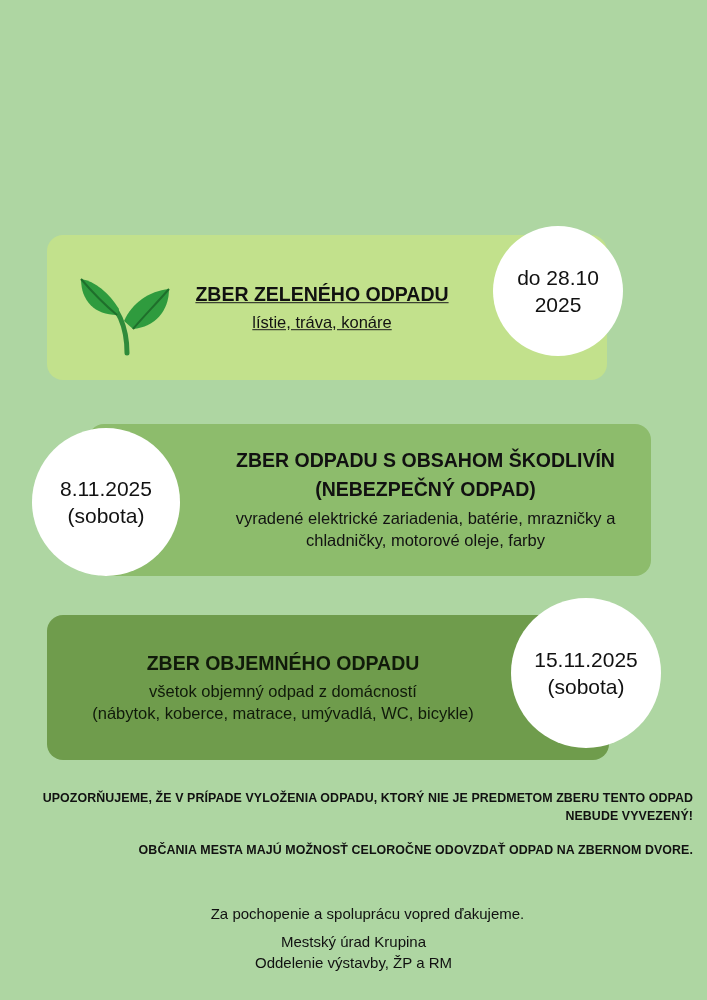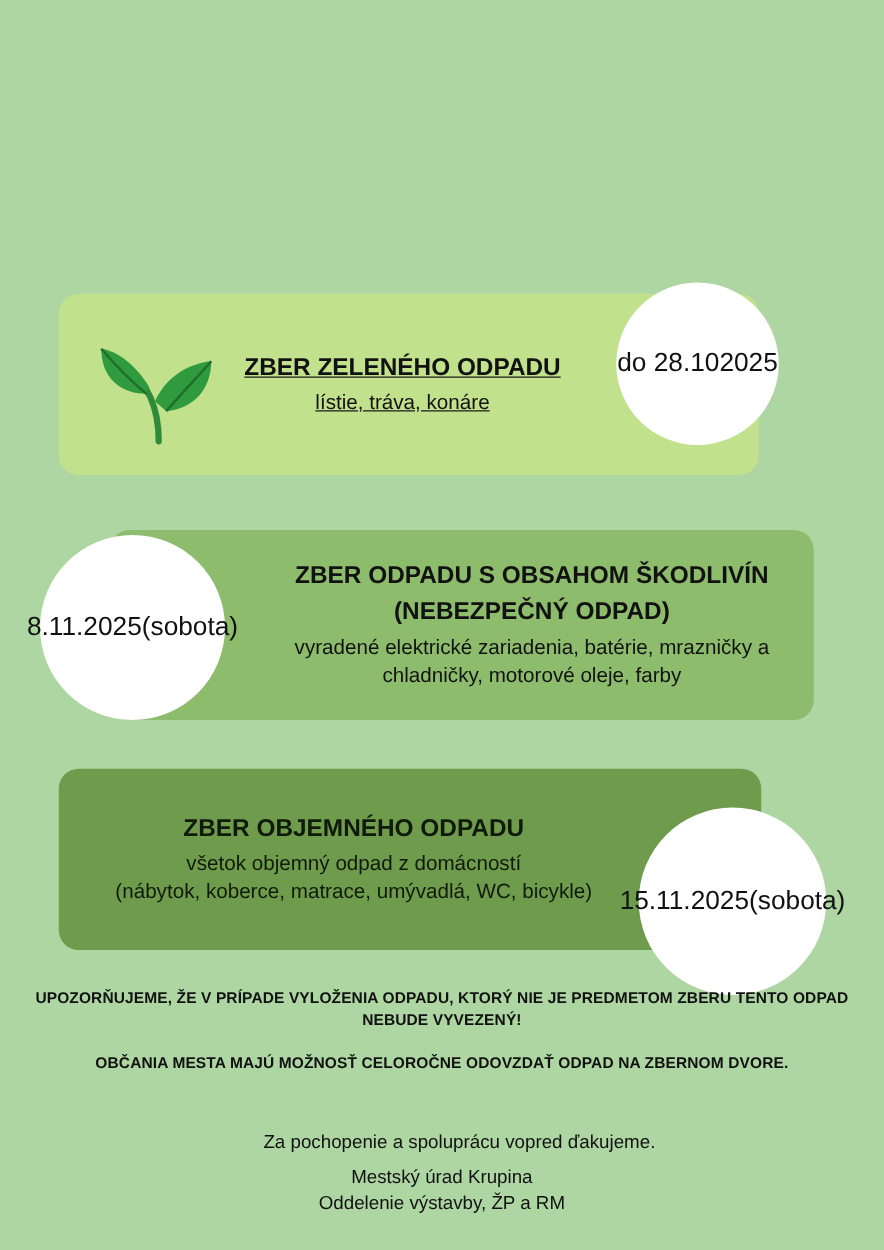--- a/index.html
+++ b/index.html
@@ -105,21 +105,21 @@
     width: 105px;
     height: 100px;
   }
 
   
   .bubble {
     position: absolute;
     background: #ffffff;
     border-radius: 50%;
     display: flex;
-    flex-direction: row;
+    flex-direction: column;
     align-items: center;
     justify-content: center;
     text-align: center;
     font-size: 21px;
     line-height: 1.3;
     color: #111;
     box-shadow: 0 0 0 0 rgba(0,0,0,0);
   }
   .bubble-1 {
     left: 493px;
@@ -128,33 +128,33 @@
     height: 130px;
   }
   .bubble-2 {
     left: 32px;
     top: 428px;
     width: 148px;
     height: 148px;
   }
   .bubble-3 {
     left: 511px;
-    top: 646px;
+    top: 598px;
     width: 150px;
     height: 150px;
     text-align: center;
   }
 
   
   .notes {
     position: absolute;
     left: 0;
     right: 0;
     top: 790px;
-    text-align: center;
+    text-align: right;
     padding: 0 14px;
     box-sizing: border-box;
   }
   .note-strong {
     font-size: 12.4px;
     font-weight: bold;
     line-height: 1.45;
     color: #111;
     margin-bottom: 16px;
     letter-spacing: 0.1px;

